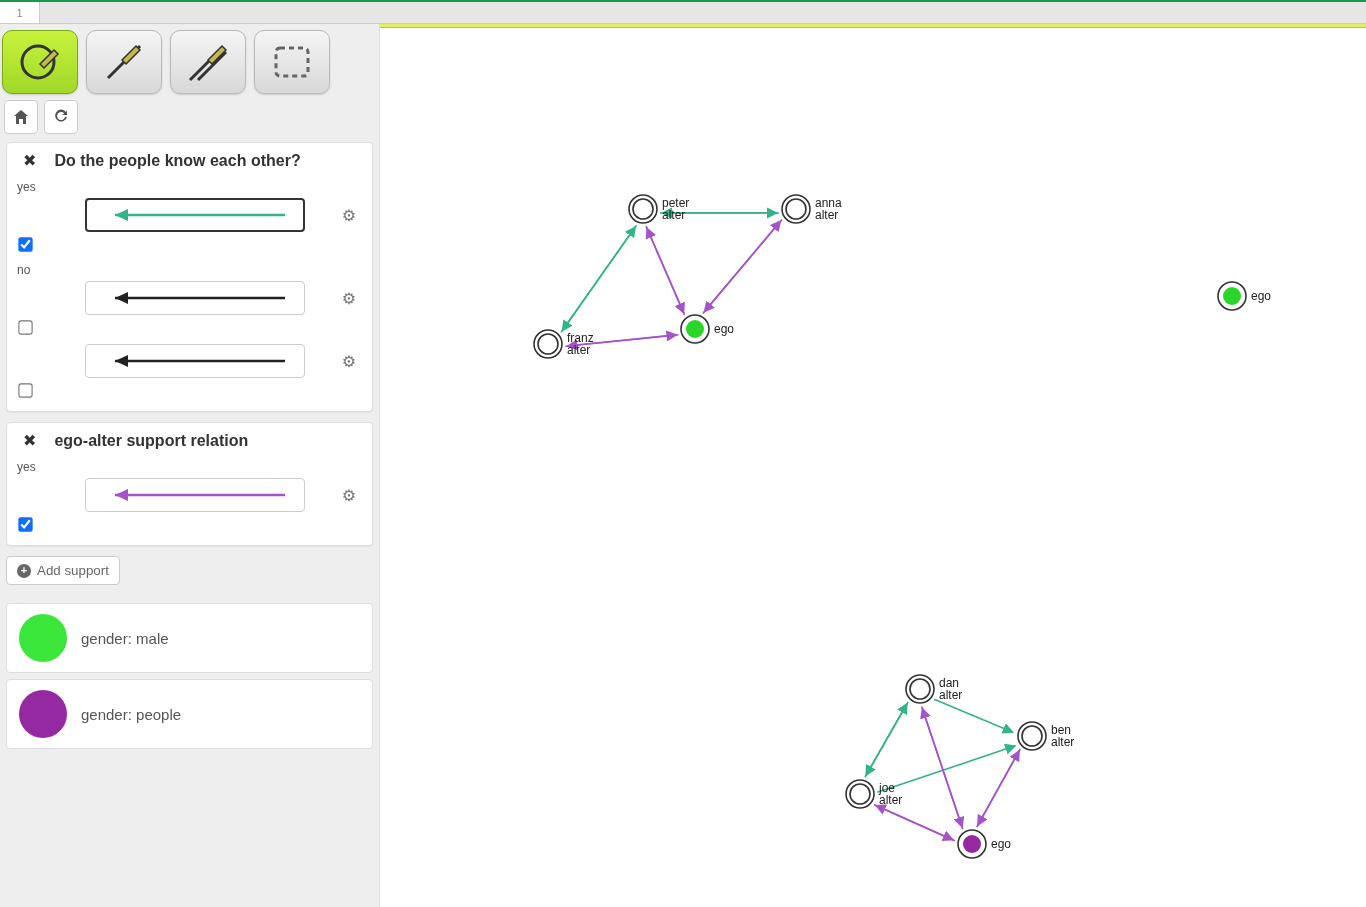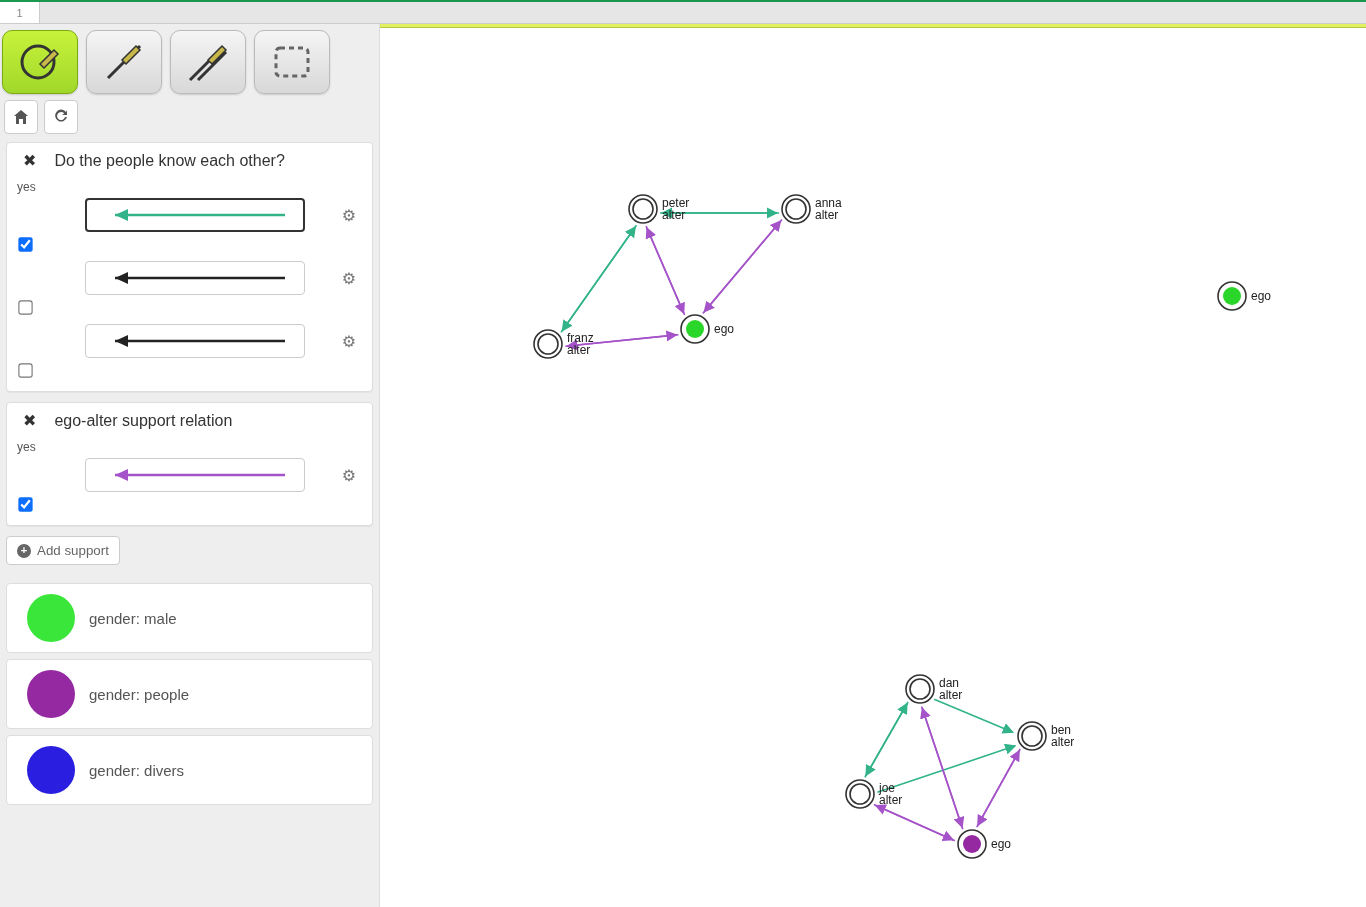--- a/index.html
+++ b/index.html
@@ -18,33 +18,33 @@
   .toolrow { display:flex; gap:8px; padding:2px 0 6px 0; }
   .toolbtn { width:76px; height:64px; border-radius:10px; border:1px solid #bbb; background:linear-gradient(#f5f5f5,#d8d8d8); display:flex; align-items:center; justify-content:center; cursor:pointer; box-shadow: 0 1px 2px rgba(0,0,0,0.15);}
   .toolbtn.active { background:linear-gradient(#c8f23b,#a0d82a); border-color:#7aab12; }
 
   .subrow { display:flex; gap:6px; padding:0 0 6px 2px; }
   .iconbtn { width:34px; height:34px; border:1px solid #ccc; border-radius:4px; background:#fff; display:flex; align-items:center; justify-content:center; cursor:pointer; color:#555; }
 
   .panel { background:#fff; border:1px solid #ddd; border-radius:4px; margin:2px 4px 10px 4px; padding:8px 10px 4px 10px; box-shadow:0 1px 1px rgba(0,0,0,0.05);}
   .panel-head { display:flex; align-items:center; gap:18px; margin-bottom:10px; }
   .panel-close { color:#333; font-size:16px; cursor:pointer; margin-left:6px; }
-  .panel-title { font-weight:400; font-size:16px; color:#333; }
+  .panel-title { font-weight:700; font-size:16px; color:#333; }
 
   .optlabel { color:#555; font-size:12px; margin:2px 0 4px 0; }
   .optrow { display:flex; align-items:center; gap:10px; margin:0 0 4px 0; }
   .arrowbox { flex:0 0 220px; margin-left:68px; height:34px; border:1px solid #ccc; border-radius:4px; background:#fff; display:flex; align-items:center; justify-content:center; cursor:pointer;}
   .arrowbox.selected { border:2px solid #333; }
   .gear { flex:0 0 auto; color:#777; font-size:16px; cursor:pointer; margin-left:auto; margin-right:6px; }
   .chkrow input { margin:2px 0 10px 2px; transform:scale(1.1); accent-color:#0d6efd; }
 
   .addbtn { display:inline-flex; align-items:center; gap:6px; border:1px solid #ccc; border-radius:4px; background:#fff; color:#666; padding:6px 10px; cursor:pointer; margin:0 4px 12px 4px;}
   .addbtn .plus { width:14px; height:14px; border-radius:50%; background:#666; color:#fff; display:inline-flex; align-items:center; justify-content:center; font-size:11px; font-weight:bold; line-height:1; }
 
-  .legend-item { background:#fff; border:1px solid #ddd; border-radius:4px; margin:6px 4px; padding:10px 20px; display:flex; align-items:center; gap:14px;}
+  .legend-item { background:#fff; border:1px solid #ddd; border-radius:4px; margin:6px 4px; padding:10px 12px; display:flex; align-items:center; gap:14px;}
   .swatch { width:48px; height:48px; border-radius:50%; }
   .legend-label { color:#555; font-size:15px; }
 
   
   .net { position:absolute; top:0; left:0; }
   .nodelabel { font-size:12px; fill:#222; }
 </style>
 </head>
 <body>
 
@@ -109,20 +109,21 @@
         <div class="arrowbox selected">
           <svg width="190" height="20">
               <line x1="185" y1="10" x2="15" y2="10" stroke="#32b38a" stroke-width="2.5"></line>
               <path d="M15 10 L28 4 L28 16 Z" fill="#32b38a"></path>
             </svg>
         </div>
         <span class="gear">⚙</span>
       </div>
       <div class="chkrow"><input type="checkbox" checked="" style=""></div>
 
+      <div class="optlabel">no</div>
       <div class="optrow">
         <div class="arrowbox">
           <svg width="190" height="20">
               <line x1="185" y1="10" x2="15" y2="10" stroke="#222" stroke-width="2.5"></line>
               <path d="M15 10 L28 4 L28 16 Z" fill="#222"></path>
             </svg>
         </div>
         <span class="gear">⚙</span>
       </div>
       <div class="chkrow"><input type="checkbox" style=""></div>
@@ -164,24 +165,20 @@
       <span>Add support</span>
     </button>
 
     <div class="legend-item">
       <div class="swatch" style="background:#39e639"></div>
       <span class="legend-label">gender: male</span>
     </div>
     <div class="legend-item">
       <div class="swatch" style="background:#9429a2"></div>
       <span class="legend-label">gender: people</span>
-    </div>
-    <div class="legend-item">
-      <div class="swatch" style="background:#2a1fe0"></div>
-      <span class="legend-label">gender: divers</span>
     </div>
 
   </div>
 
   <div class="canvas">
     <div class="canvas-topline"></div>
     <svg class="net" id="net-svg" width="986" height="900">
       <defs>
         <marker id="ah-know" viewBox="0 0 10 10" refX="9" refY="5" markerWidth="7" markerHeight="7" orient="auto-start-reverse">
           <path d="M0 0 L10 5 L0 10 Z" fill="#32b38a"></path>

